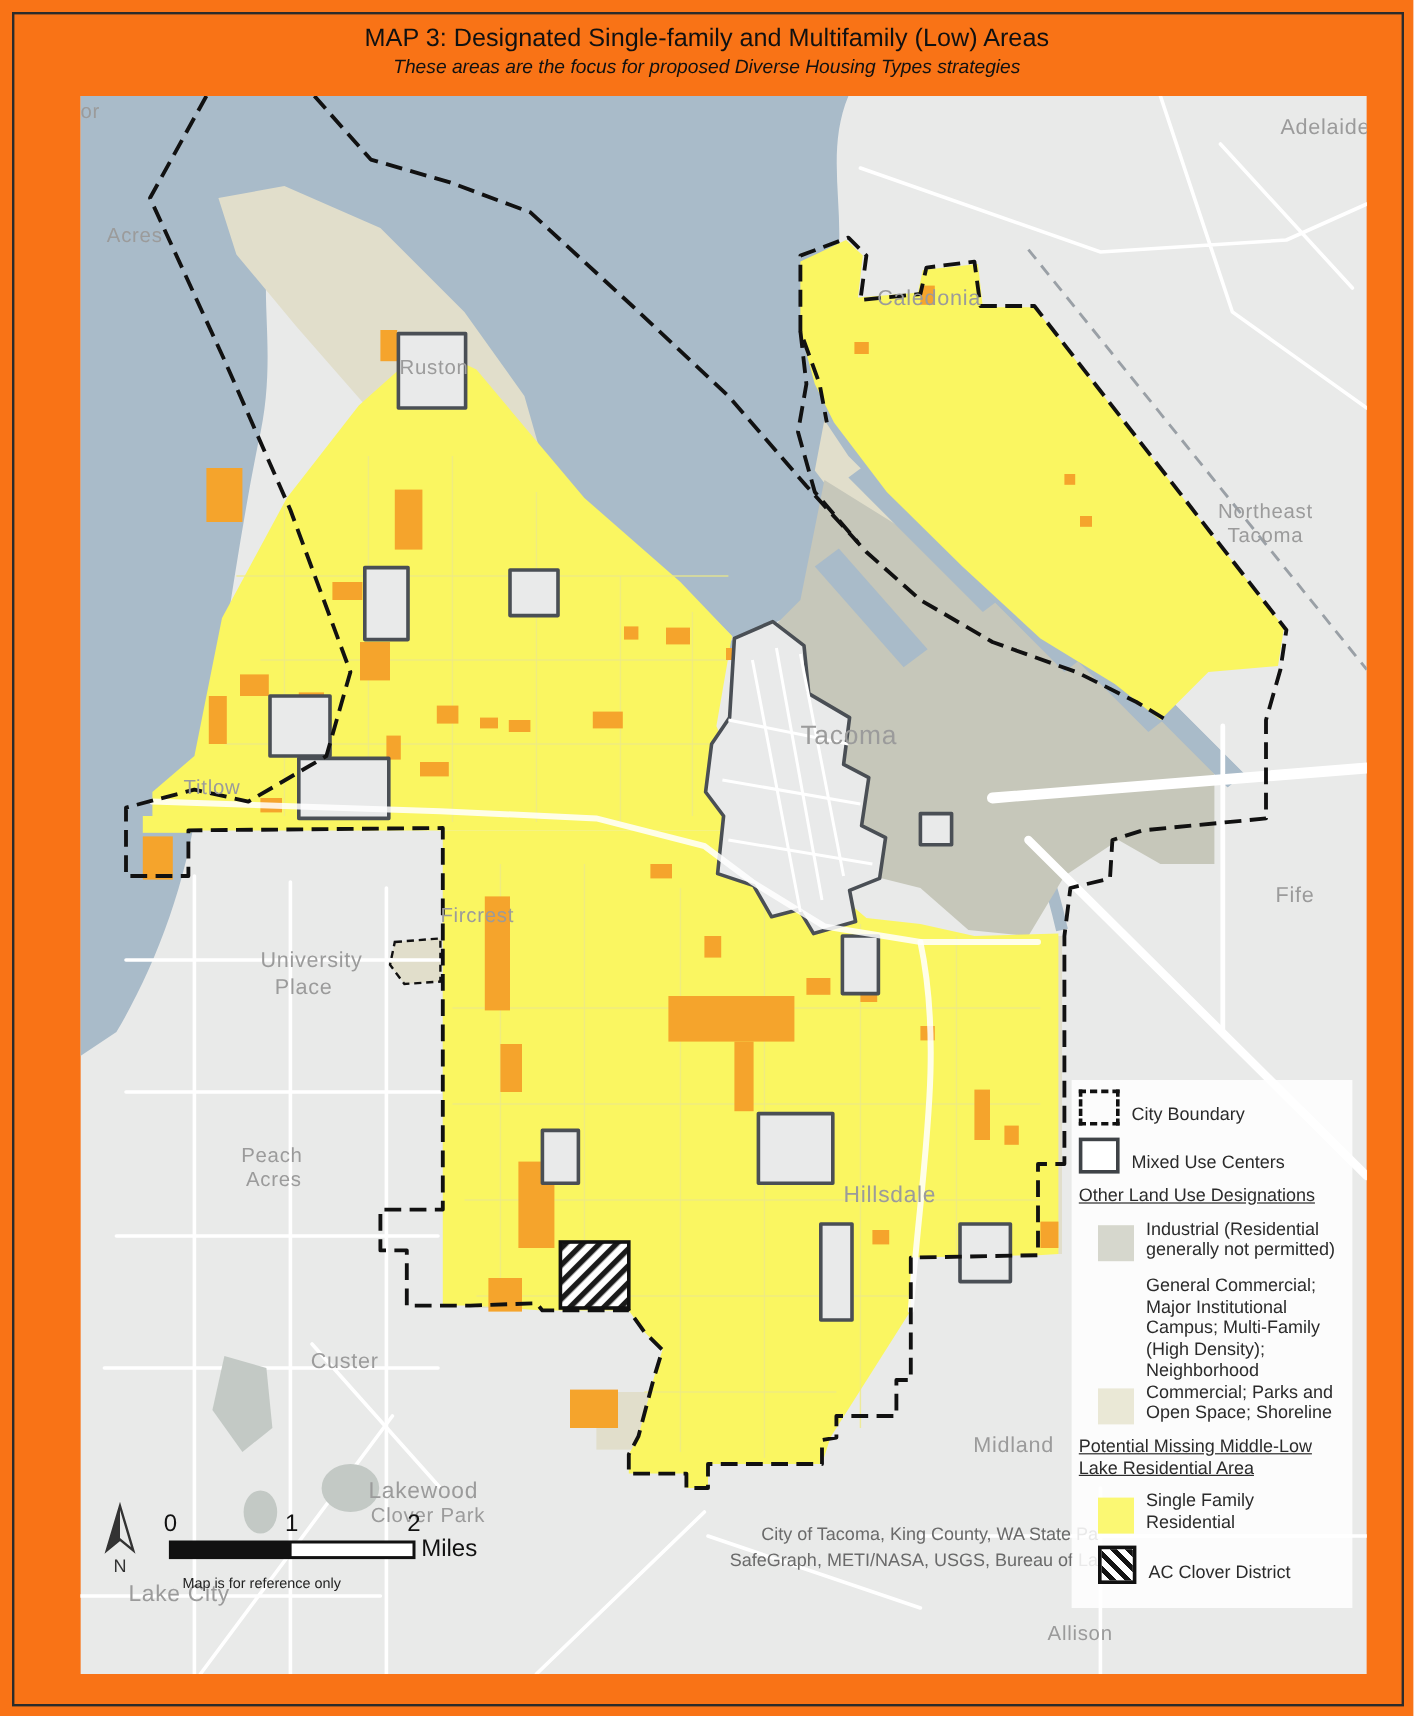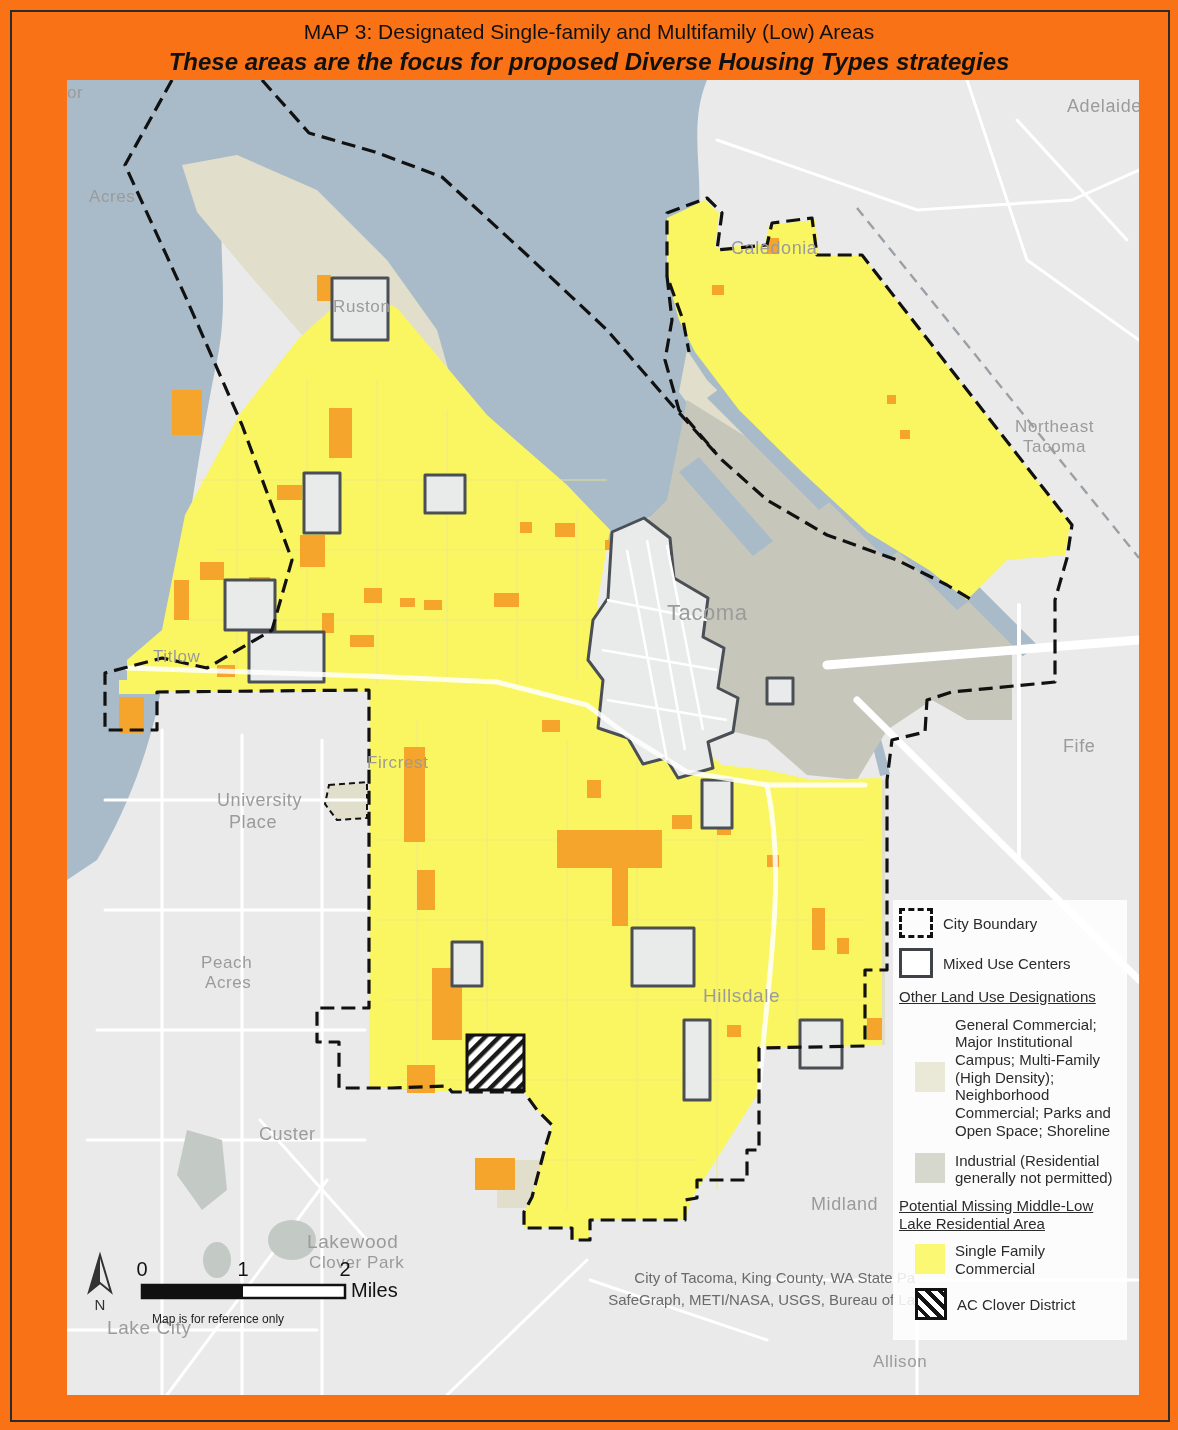--- a/index.html
+++ b/index.html
@@ -1,42 +1,42 @@
 <!DOCTYPE html>
 <html style="--water: #a9bbc9; --land_outside: #e9eae9; --other_land_use: #e1decb; --industrial: #c6c7ba; --single_family: #faf661; --multi_family: #f5a42c; --mixed_use_fill: #e9eaea; --mixed_use_outline: #4a4f55; --city_boundary: #111111; --road: #ffffff; --label: #9b9b9b; --legend_beige: #eae8d6; --legend_industrial: #d6d7cd; --legend_yellow: #fbf873;"><head>
 <meta charset="utf-8">
 <style>
   html,body{margin:0;padding:0;background:#fff;}
   .page{position:relative;width:1178px;height:1430px;background:#f97316;overflow:hidden;
         font-family:"Liberation Sans",sans-serif;}
   .frame{position:absolute;left:10px;top:10px;width:1156px;height:1408px;border:2px solid #2b2b2b;}
   .title-wrap{position:absolute;left:0;top:20px;width:1178px;text-align:center;z-index:5;}
   .map-title{font-size:21px;color:#111;}
-  .map-subtitle{font-size:24px;font-style:italic;font-weight:700;color:#111;margin-top:4px;}
+  .map-subtitle{font-size:16px;font-style:italic;font-weight:400;color:#111;margin-top:4px;}
   .map-area{position:absolute;left:55px;top:80px;width:1072px;height:1315px;padding-left:12px;}
   svg{display:block;}
   .water{fill:var(--water);}
   .beige{fill:var(--other_land_use);}
   .ind{fill:var(--industrial);}
   .yellow{fill:var(--single_family);}
   .orange{fill:var(--multi_family);}
   .muc{fill:var(--mixed_use_fill);stroke:var(--mixed_use_outline);stroke-width:3;stroke-linejoin:round;}
   .boundary{fill:none;stroke:var(--city_boundary);stroke-width:3.2;stroke-dasharray:14 7;stroke-linejoin:round;}
   .gboundary{fill:none;stroke:#9aa0a6;stroke-width:2.4;stroke-dasharray:10 7;}
   .road{stroke:var(--road);fill:none;stroke-linecap:round;}
   .grid{stroke:#eeea86;stroke-width:1.2;opacity:.8;}
   .plbl{fill:var(--label);letter-spacing:.6px;font-family:"Liberation Sans",sans-serif;}
   .dgray{fill:#c3c9c5;}
   .scaletxt{fill:#111;font-size:20px;font-family:"Liberation Sans",sans-serif;}
   .attr{fill:#6a6a6a;font-size:15px;font-family:"Liberation Sans",sans-serif;}
   
   .legend{position:absolute;left:893px;top:900px;width:234px;background:rgba(255,255,255,.85);
           padding:8px 8px 10px 6px;box-sizing:border-box;z-index:4;color:#2b2b2b;font-size:15px;line-height:1.18;}
   .lg-row{display:flex;align-items:flex-start;margin-bottom:10px;gap:10px;}
-  .lg-row.center{align-items:center;}
+  .lg-row.center{align-items:flex-end;}
   .lg-ic{flex:0 0 auto;}
   .ic-boundary{width:28px;height:24px;border:3px dashed #111;background:transparent;}
   .ic-muc{width:28px;height:24px;border:3px solid #3f4347;background:#fff;}
   .sw{width:30px;height:30px;}
   .sw-beige{background:var(--legend_beige);}
   .sw-ind{background:var(--legend_industrial);}
   .sw-mf{background:var(--multi_family);}
   .sf{background:var(--legend_yellow);}
   .sw-ac{background:repeating-linear-gradient(45deg,#fff,#fff 5px,#141414 5px,#141414 9px);border:3px solid #111;width:26px;height:26px;}
   .lg-head{margin:2px 0 8px 0;text-decoration:underline;}
@@ -256,30 +256,30 @@
     <div class="lg-row center">
       <div class="lg-ic ic-boundary"></div>
       <div class="lg-label">City Boundary</div>
     </div>
     <div class="lg-row center">
       <div class="lg-ic ic-muc"></div>
       <div class="lg-label">Mixed Use Centers</div>
     </div>
     <div class="lg-head">Other Land Use Designations</div>
     <div class="lg-row center lg-indent">
+      <div class="lg-ic sw sw-ind"></div>
+      <div class="lg-label" style="width:160px">Industrial (Residential generally not permitted)</div>
+    </div>
+    <div class="lg-row center lg-indent">
       <div class="lg-ic sw sw-beige"></div>
       <div class="lg-label" style="width:160px">General Commercial; Major Institutional Campus; Multi-Family (High Density); Neighborhood Commercial; Parks and Open Space; Shoreline</div>
     </div>
-    <div class="lg-row center lg-indent">
-      <div class="lg-ic sw sw-ind"></div>
-      <div class="lg-label" style="width:160px">Industrial (Residential generally not permitted)</div>
-    </div>
     <div class="lg-head">Potential Missing Middle-Low Lake Residential Area</div>
     <div class="lg-row center lg-indent">
       <div class="lg-ic sw sf"></div>
-      <div class="lg-label" style="width:150px">Single Family Commercial</div>
+      <div class="lg-label" style="width:150px">Single Family Residential</div>
     </div>
     <div class="lg-row center lg-indent">
       <div class="lg-ic sw-ac"></div>
       <div class="lg-label">AC Clover District</div>
     </div>
   </div>
 </div>
 
 </body></html>

